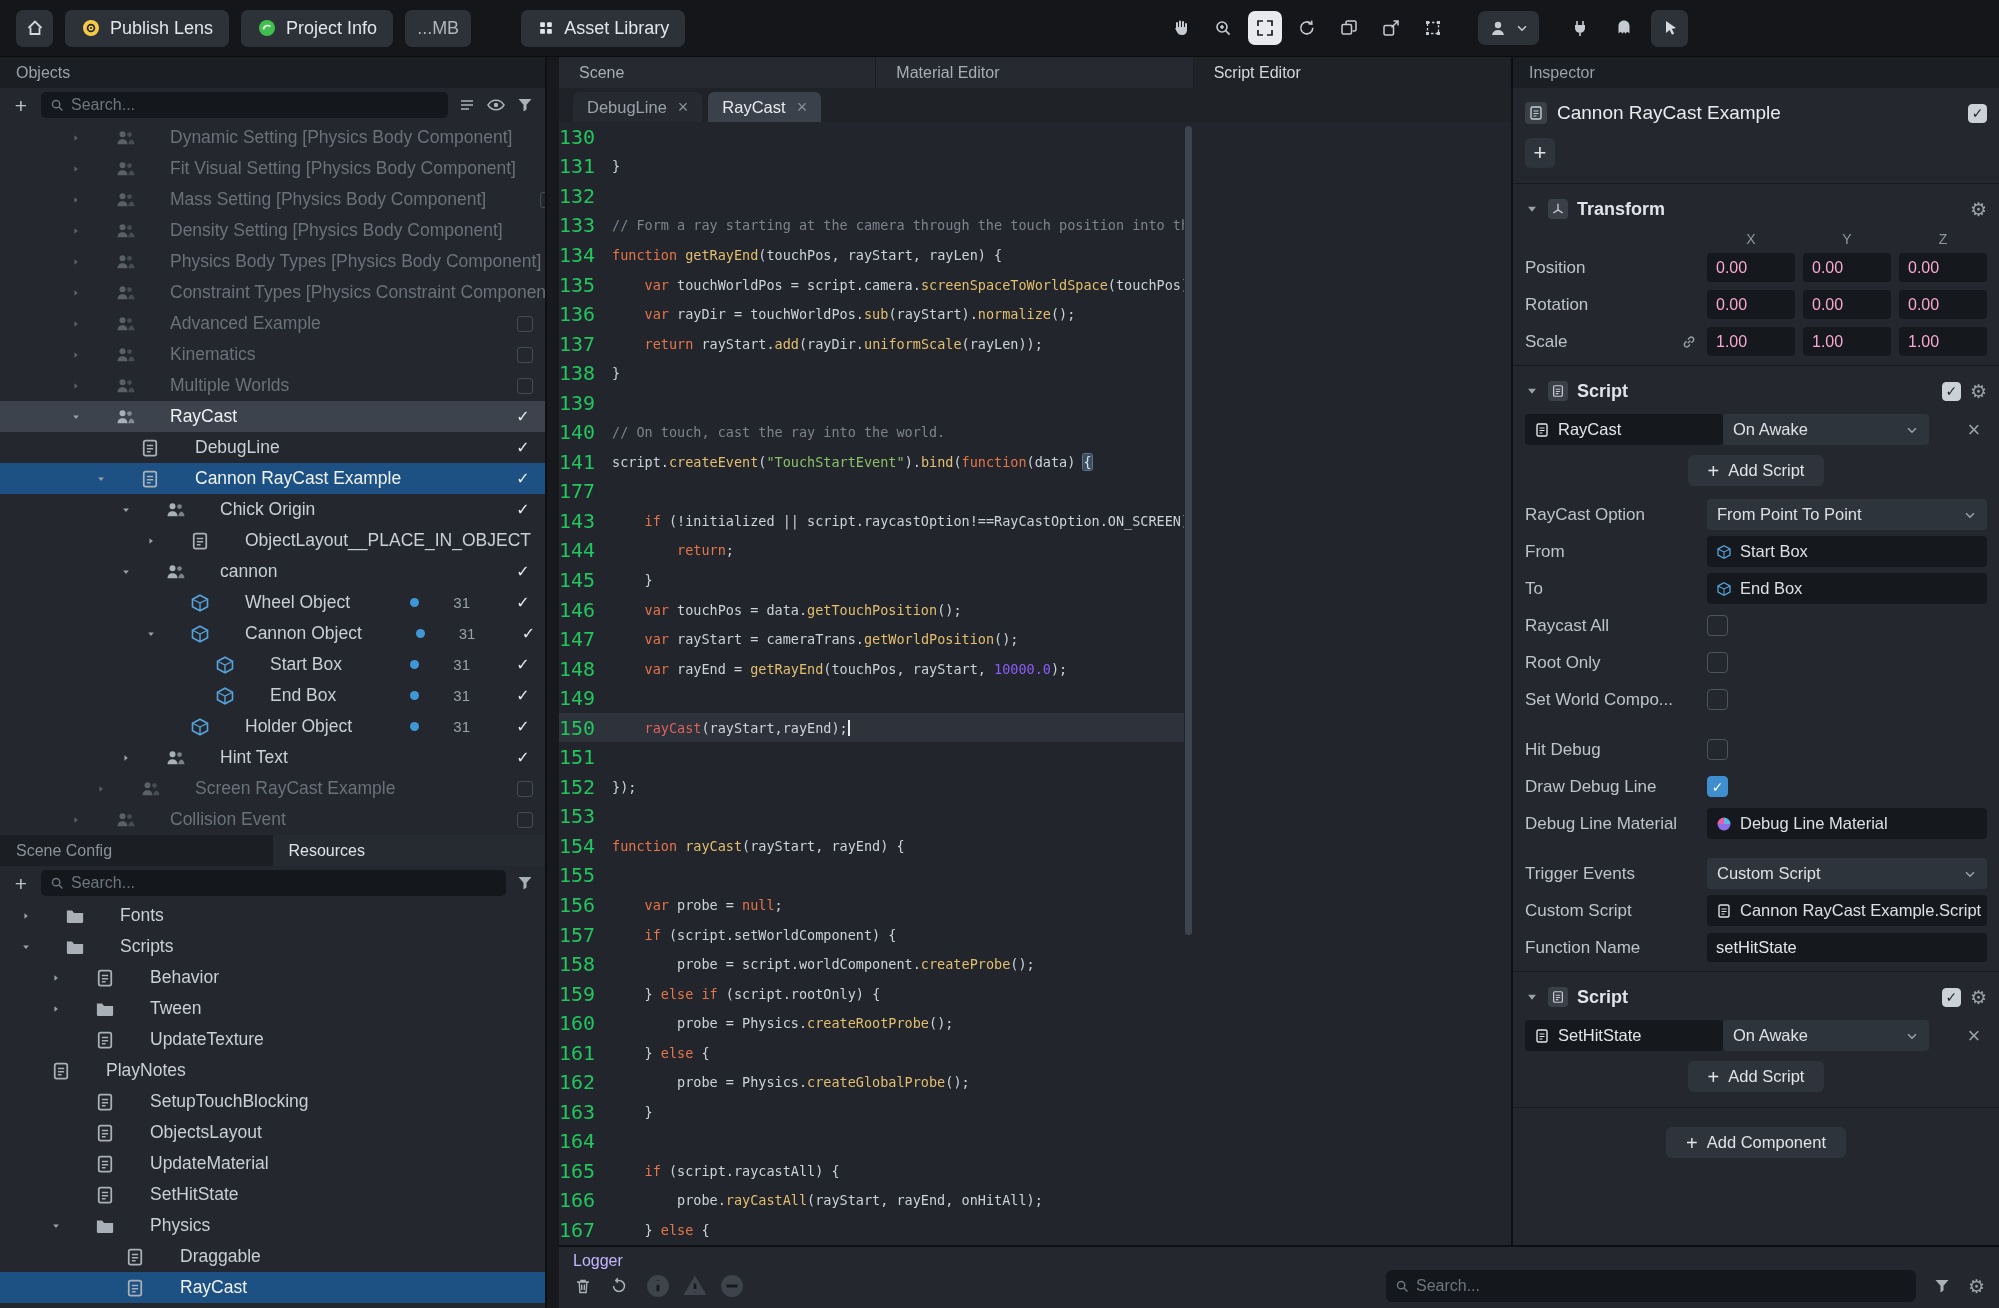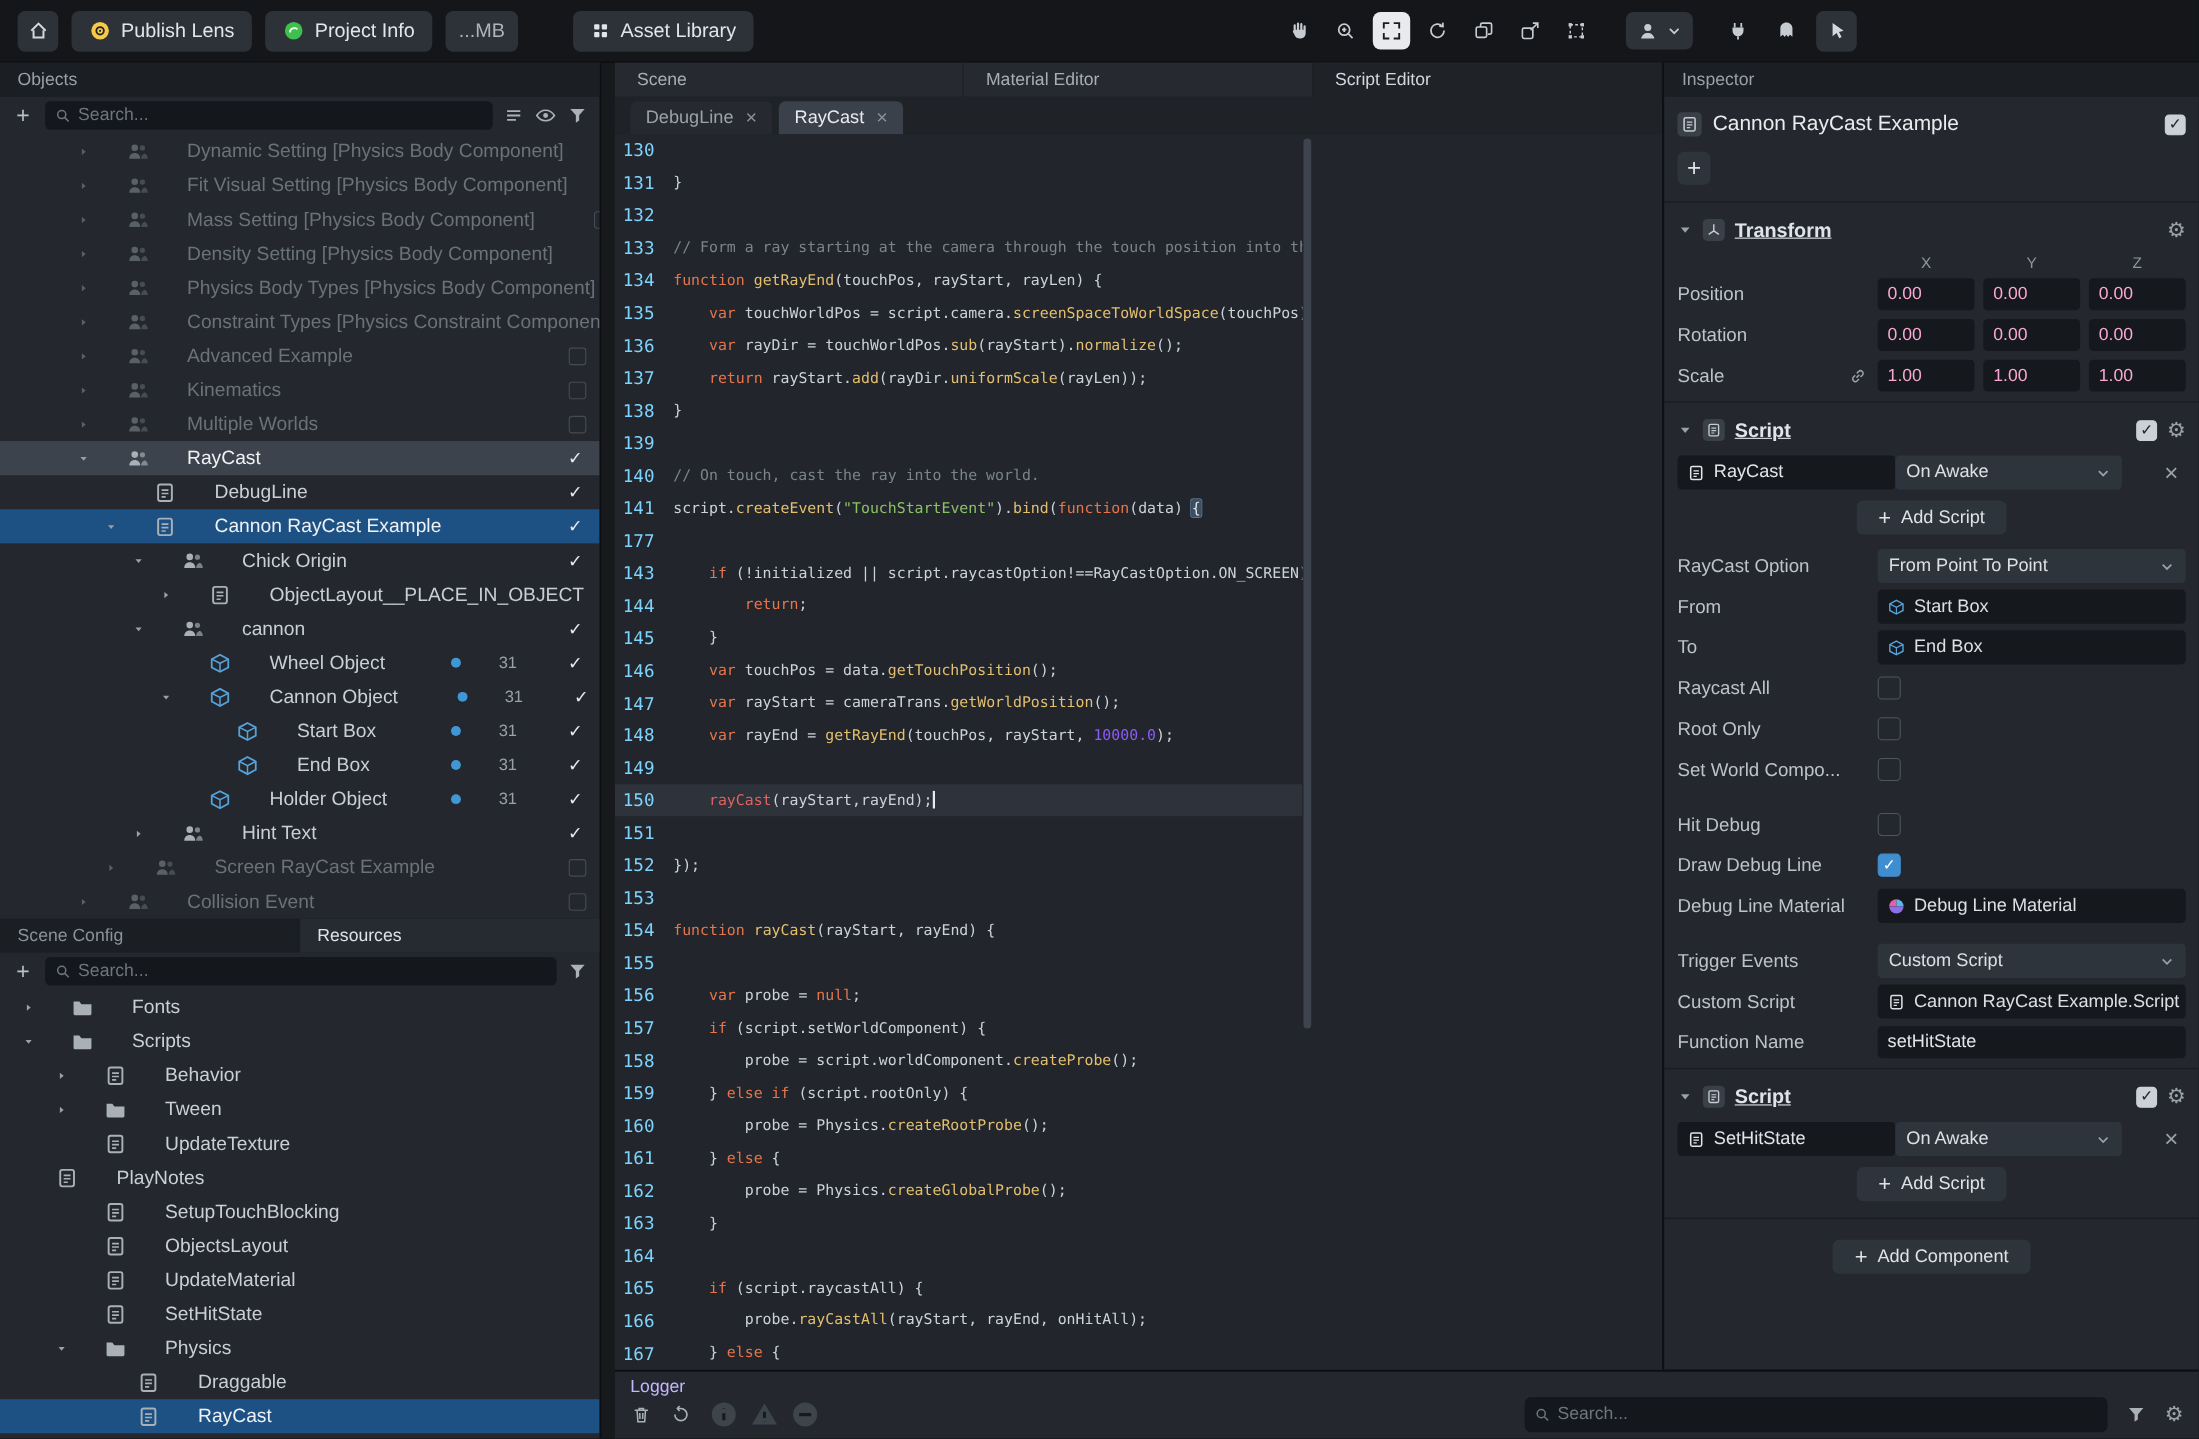--- a/index.html
+++ b/index.html
@@ -85,21 +85,21 @@
   .ptab.active { background:#1f2227; color:#d3d8dd; }
   .ftabs { height:34px; flex:none; background:#1f2227; display:flex; align-items:flex-end; gap:6px; padding:3px 10px 0 14px; }
   .ftab { height:30px; display:flex; align-items:center; gap:11px; padding:0 14px; font-size:16.5px;
           color:#9aa1aa; background:#262a30; border-radius:6px 6px 0 0; }
   .ftab.active { background:#3a414a; color:#e7eaee; }
   .ftab .x { color:#8a9199; font-size:18px; line-height:1; }
   .codewrap { flex:1; position:relative; background:#22262c; overflow:hidden; }
   .codeview { position:absolute; left:0; top:0; width:625px; overflow:hidden; }
   .cline { height:29.55px; display:flex; align-items:center; font-family:"DejaVu Sans Mono", monospace; font-size:13.5px; }
   .cline.cur { background:var(--current-line,#2d323b); }
-  .lnum { width:53px; flex:none; text-align:right; padding-right:17px; color:#7dd3fc; font-size:16px; }
+  .lnum { width:53px; flex:none; text-align:right; padding-right:17px; color:#22c55e; font-size:20px; }
   .ltext { white-space:pre; color:#ccd2da; }
   .tk-p { color:#ccd2da; } .tk-k { color:#e5754a; } .tk-f { color:#e3bf6e; }
   .tk-s { color:#8bc166; } .tk-n { color:#8b5cf6; } .tk-c { color:#7b838e; }
   .tk-r { color:#e0615e; }
   .tk-b { background:#3e4e61; box-shadow:0 0 0 1px #5a7390; border-radius:2px; color:#dbe2ea; }
   .caret { display:inline-block; width:2px; height:16px; background:#e8ecf0; vertical-align:-3px; }
   .sbar { position:absolute; left:625px; top:0; width:9px; height:100%; }
   .sthumb { position:absolute; top:4px; left:1px; width:7px; height:72%; background:#3d444d; border-radius:4px; }
 
   
@@ -111,21 +111,21 @@
   .iobj-name { font-size:19px; color:#e9eced; }
   .chk-lite { width:19px; height:19px; flex:none; border:1.5px solid #565d66; border-radius:4px;
               display:flex; align-items:center; justify-content:center; }
   .chk-lite.on { background:#ccd1d7; border-color:#ccd1d7; color:#23262b; font-size:14px; font-weight:700;
                  font-family:"DejaVu Sans",sans-serif; }
   .iplus { width:30px; height:30px; background:#2e343b; border:none; border-radius:6px; color:#dfe3e7;
            font-size:22px; line-height:1; margin:4px 0 10px; font-family:inherit; }
   .idiv { height:1px; background:#171a1e; margin:5px -12px; }
   .sect-h { display:flex; align-items:center; height:40px; gap:9px; }
   .sarr { color:#9aa1a9; }
-  .sect-label { font-size:18px; font-weight:700; color:#e0e4e8;text-decoration:underline; }
+  .sect-label { font-size:18px; font-weight:700; color:#e0e4e8; }
   .axes-row { display:flex; align-items:center; height:20px; }
   .insp-row { display:flex; align-items:center; min-height:37px; }
   .insp-row.gap { margin-bottom:13px; }
   .ilabel { width:182px; flex:none; font-size:17px; color:#bcc3ca; display:flex; align-items:center;
             justify-content:space-between; padding-right:10px; overflow:hidden; white-space:nowrap; }
   .linkic { color:#9aa1a9; }
   .ictrl { flex:1; min-width:0; display:flex; align-items:center; gap:8px; }
   .axcell { flex:1; text-align:center; font-size:14px; color:#8f969e; }
   .numf { flex:1; min-width:0; height:29px; background:#15181c; border:none; border-radius:4px;
           color:#f9a8d4; font-size:16px; padding:0 9px; font-family:inherit; outline:none; }

